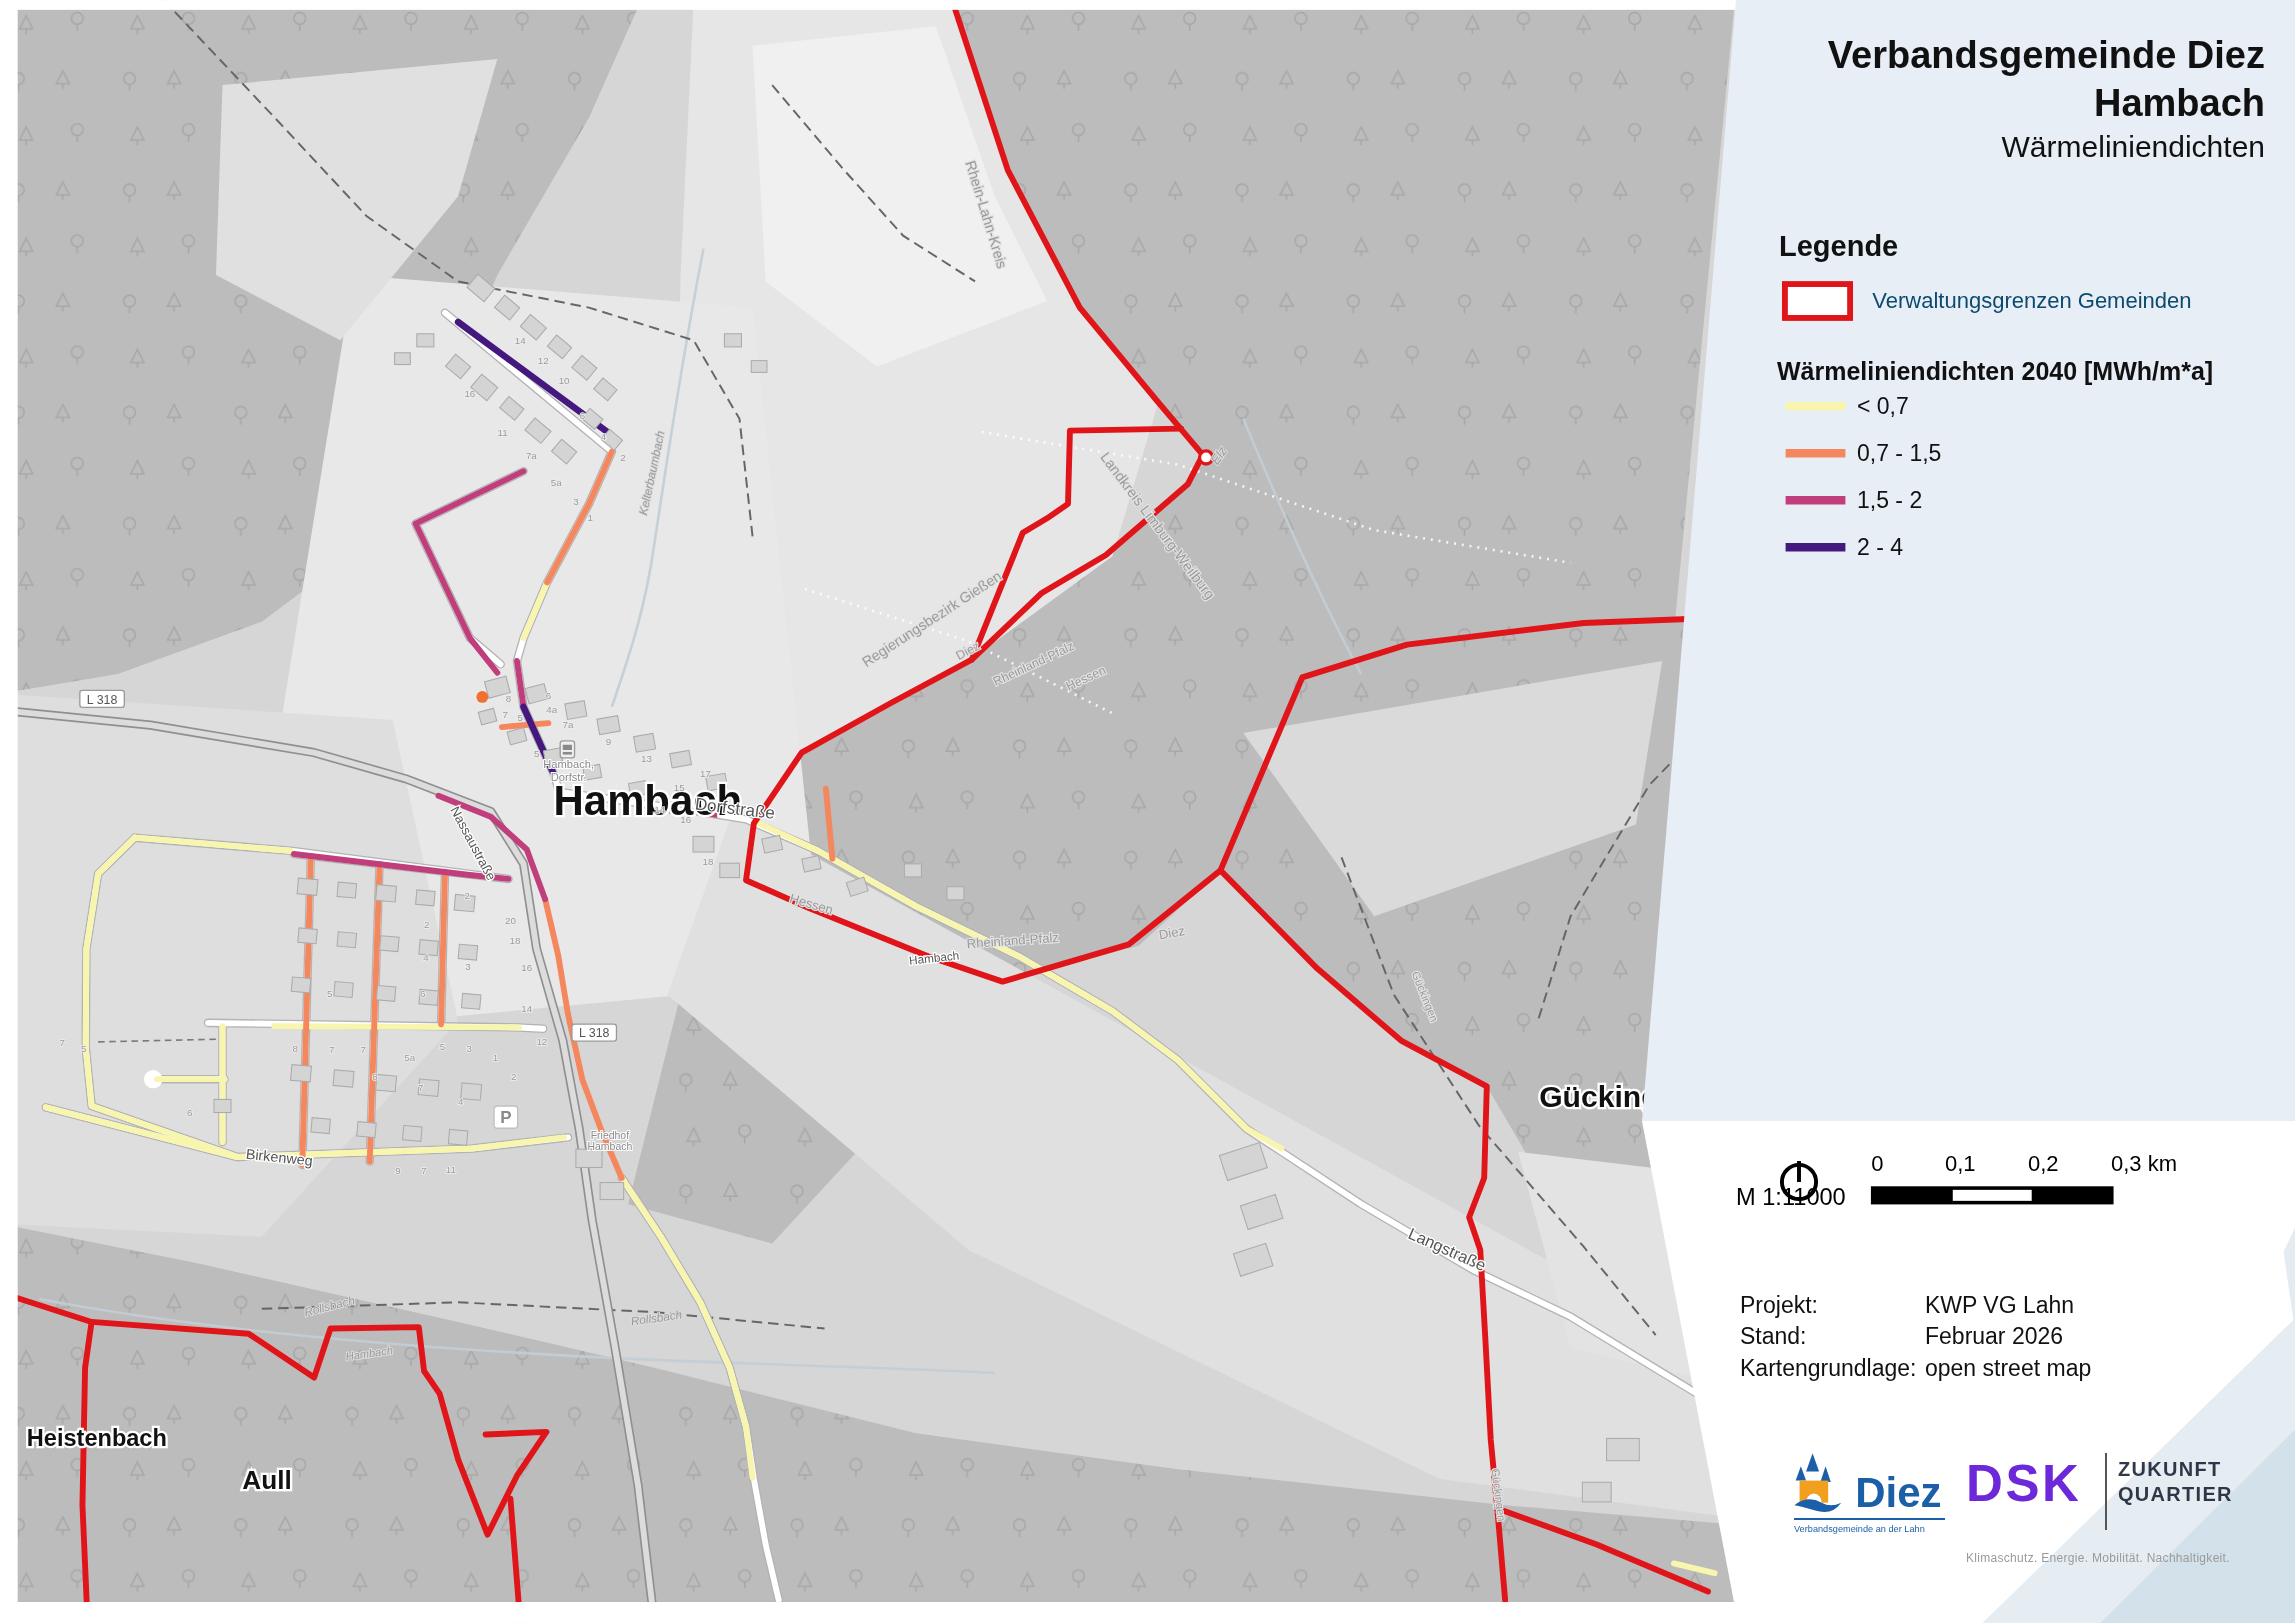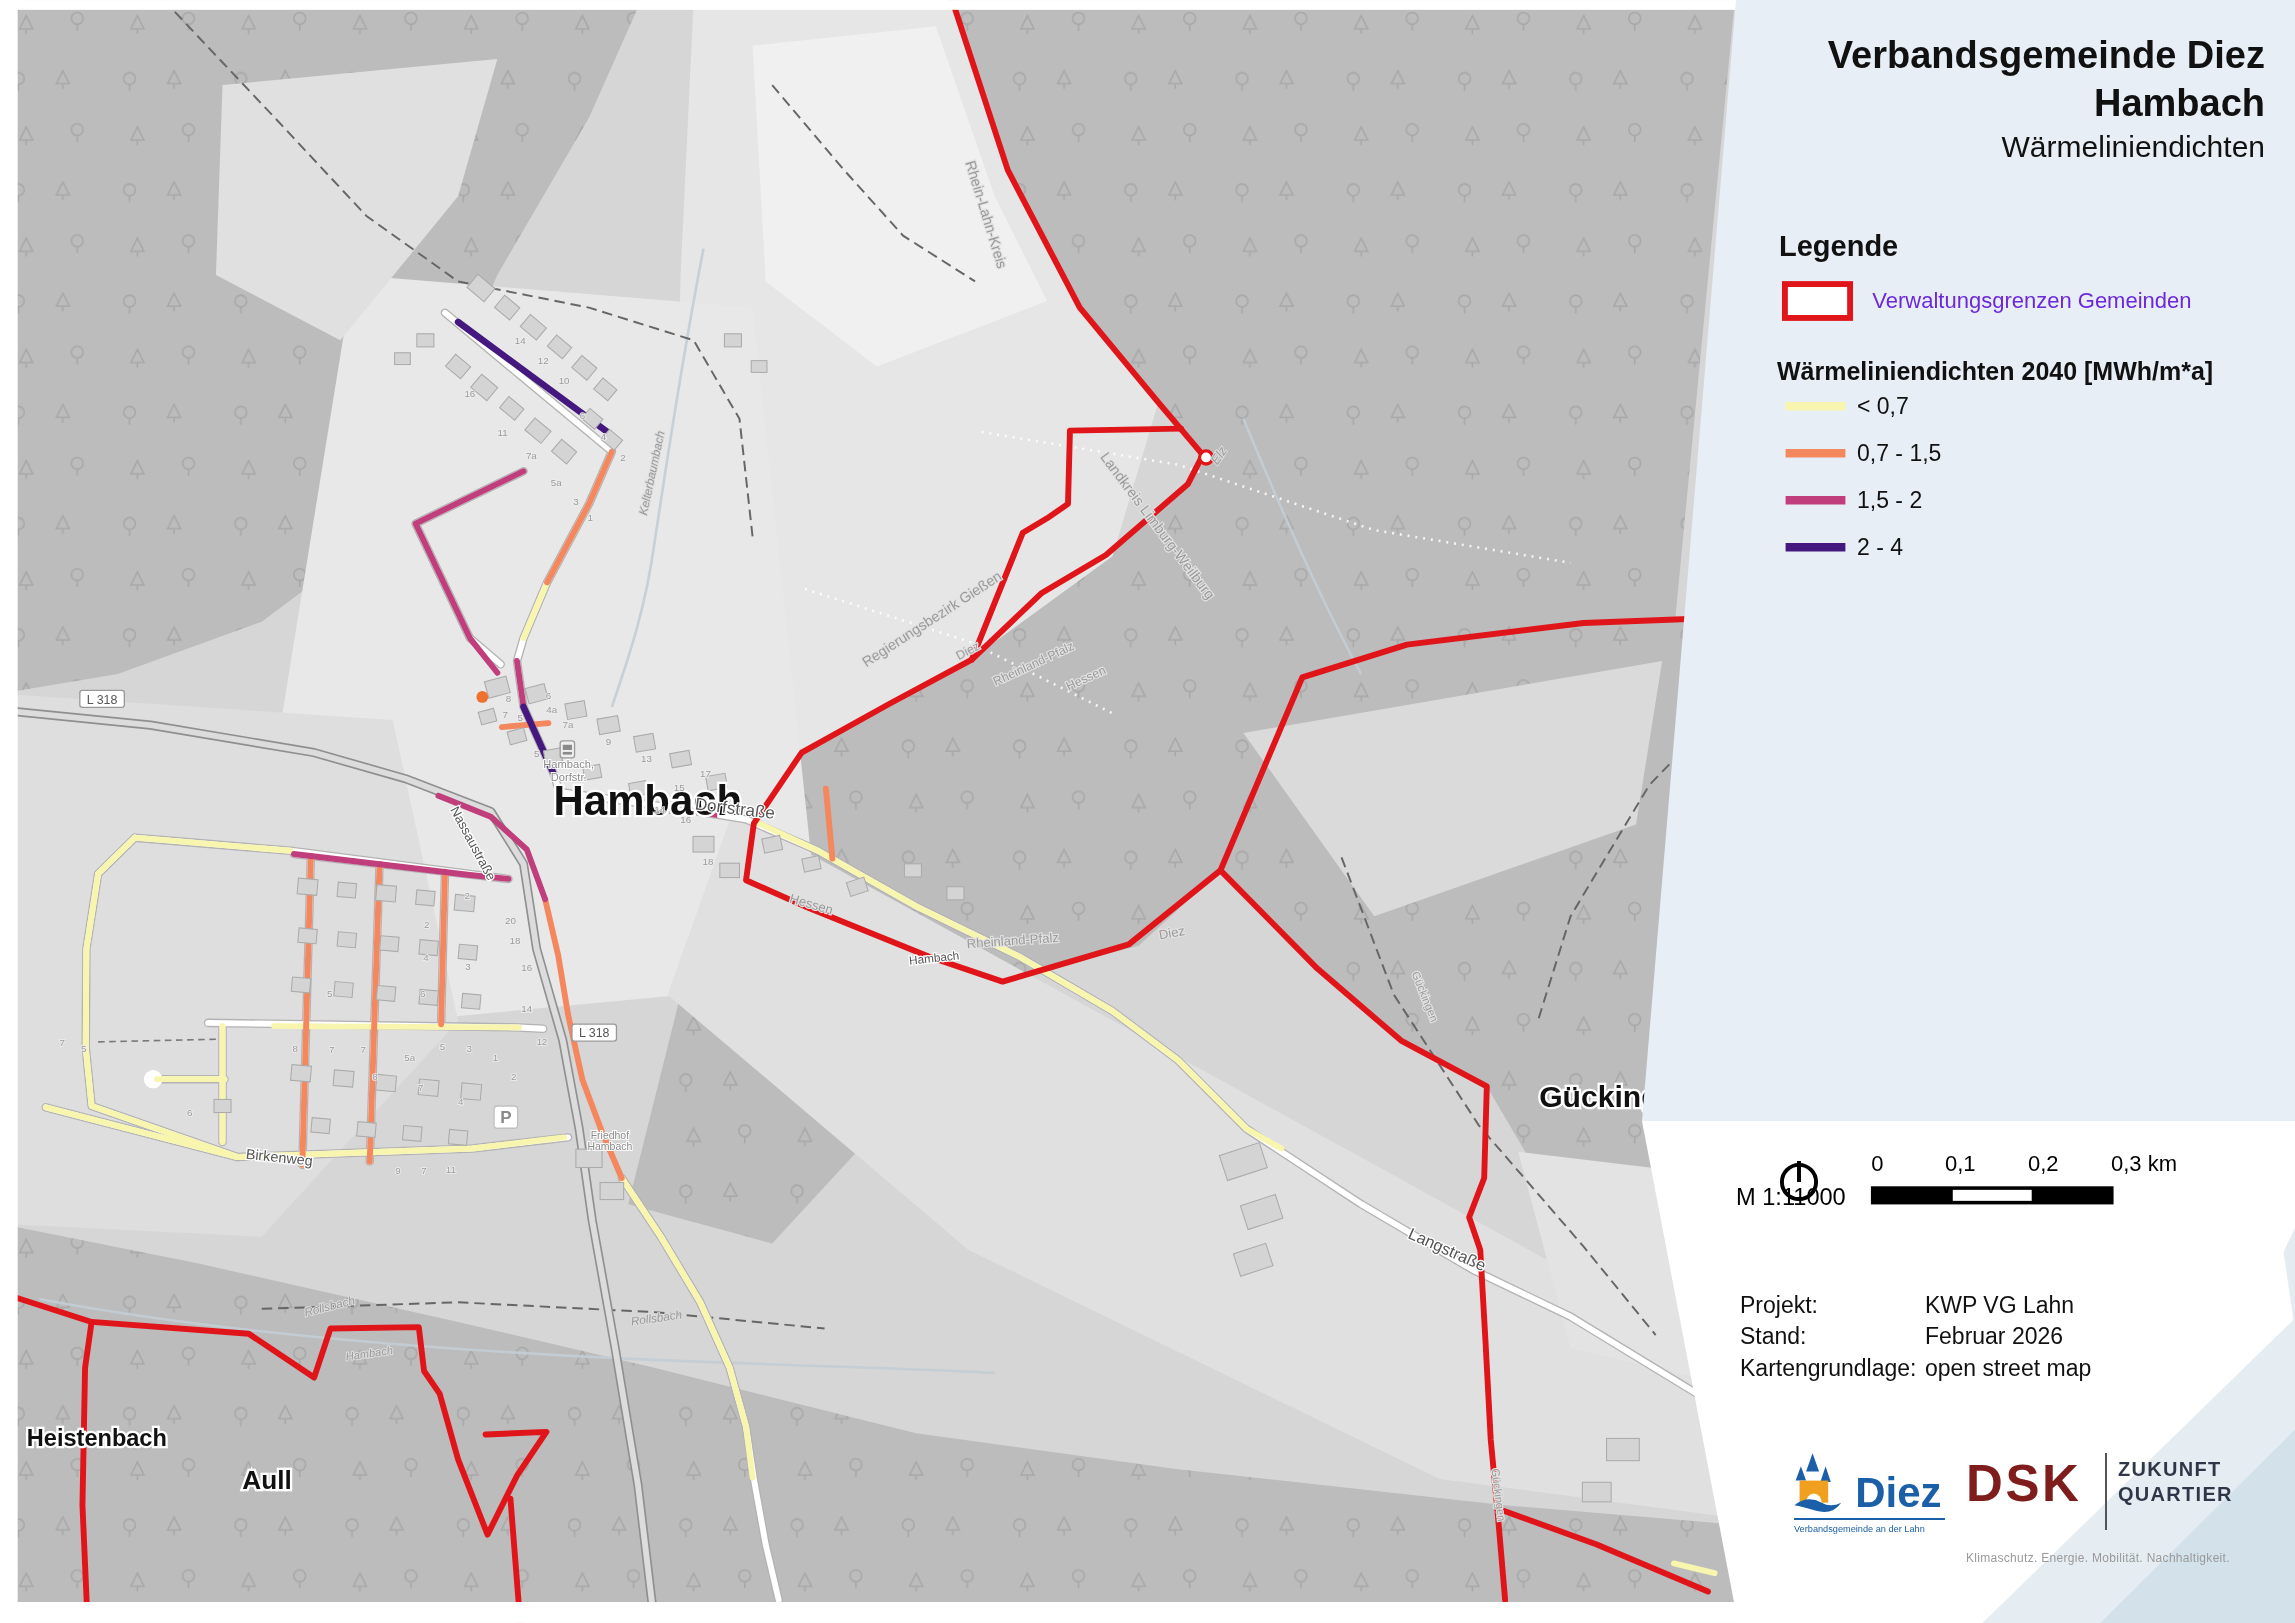--- a/index.html
+++ b/index.html
@@ -36,37 +36,37 @@
   #bluepanel{position:absolute;left:1642px;top:0;width:654px;height:1121px;
     background:#e7eef5;clip-path:polygon(94px 0,654px 0,654px 1121px,0 1121px);}
   #whitepanel{position:absolute;left:1642px;top:1121px;width:654px;height:502px;
     background:#ffffff;clip-path:polygon(0 0,654px 0,654px 502px,96px 502px);}
   .ttl{ text-align:right;padding-right:31px;font-weight:bold;color:#111;}
   #t1{font-size:38px;margin-top:32px;line-height:1.25;}
   #t2{font-size:38px;line-height:1.25;}
   #t3{font-size:30px;font-weight:normal;line-height:1.35;}
   #legendword{position:absolute;left:137px;top:230px;font-size:29px;font-weight:bold;color:#111;}
   #adminrow{position:absolute;left:139px;top:280px;display:flex;align-items:center;gap:18.3px;}
-  #adminlabel{font-size:22px;color:#6d28d9;}
+  #adminlabel{font-size:22px;color:#0c4a6e;}
   #heattitle{position:absolute;left:135px;top:357px;font-size:25px;font-weight:bold;color:#111;}
   .hrow{position:absolute;left:141px;display:flex;align-items:center;gap:9px;}
   .hrow .txt{font-size:23px;color:#111;}
 
   
   .wp-abs{position:absolute;}
   #scaletext{font-size:23.6px;color:#000;}
   .ticklbl{font-size:22px;color:#000;position:absolute;top:0;}
   #projblock{position:absolute;left:98px;top:169px;font-size:23px;color:#111;line-height:1.36;}
   #projblock .row{display:flex;}
   #projblock .lab{width:185px;}
   #diezlogo{position:absolute;left:152px;top:331px;width:151px;}
   #diezname{font-size:42px;font-weight:bold;color:#1b5fa8;}
   #dieztag{font-size:9.2px;color:#1b5fa8;border-top:2px solid #1b5fa8;padding-top:4px;margin-top:1.3px;white-space:nowrap;}
   #dsklogo{position:absolute;left:324px;top:340px;}
-  #dskname{font-size:51px;font-weight:bold;color:#7f1d1d;letter-spacing:2.6px;line-height:.9;}
+  #dskname{font-size:51px;font-weight:bold;color:#6d28d9;letter-spacing:2.6px;line-height:.9;}
   #dskdiv{position:absolute;left:139px;top:-7.9px;width:2px;height:77px;background:#555;}
   #dsk-right{position:absolute;left:152px;top:-3.9px;color:#0f172a;font-size:20px;letter-spacing:1.3px;line-height:1.25;font-weight:bold;opacity:.85;}
   #dsktag{position:absolute;left:0;top:90px;font-size:12px;color:#9a9a9a;white-space:nowrap;letter-spacing:0.3px;}
   .tri{position:absolute;}
 </style>
 </head>
 <body>
 
 <div id="stage">
 

